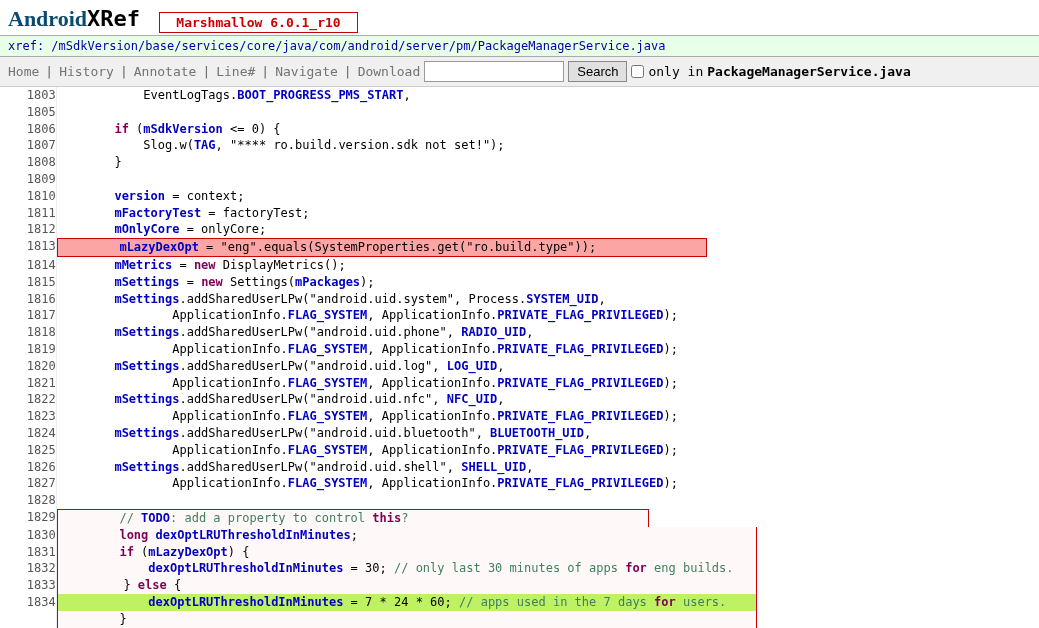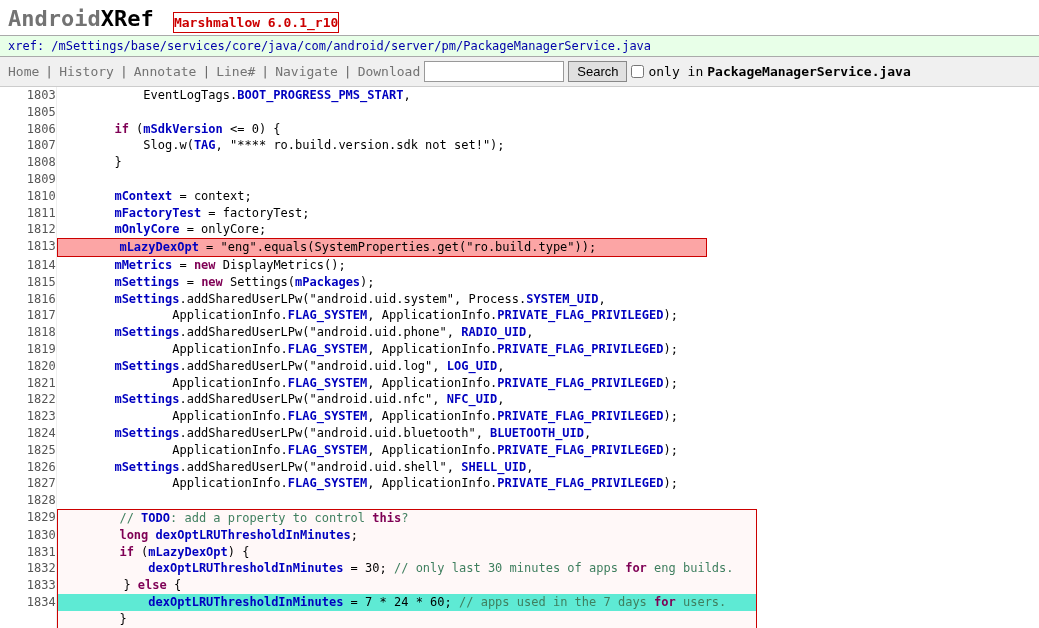--- a/index.html
+++ b/index.html
@@ -1,28 +1,28 @@
 <!DOCTYPE html>
 <html><head>
   <meta charset="utf-8">
   <style>
     * { margin: 0; padding: 0; box-sizing: border-box; }
     body { font-family: monospace; font-size: 13px; background: #fff; color: #000; }
 
     #header { padding: 6px 8px 2px 8px; }
     #header .brand { font-size: 22px; font-weight: normal; }
-    #header .brand .android { color: #737373; font-weight: bold; }
+    #header .brand .android { color: #0c4a6e; font-weight: bold; font-family: Liberation Serif, serif; }
     #header .brand .xref { color: #000; font-weight: bold; }
     #header .version-badge {
       display: inline-block;
       border: 1.5px solid #cc0000;
       color: #cc0000;
       font-size: 13px;
       font-weight: bold;
-      padding: 2px 0;
+      padding: 2px 16px;
       margin-left: 6px;
       vertical-align: middle;
     }
 
     #breadcrumb {
       background: #e8ffe8;
       border-top: 1px solid #aaa;
       border-bottom: 1px solid #aaa;
       padding: 3px 8px;
       font-size: 12px;
@@ -91,21 +91,21 @@
 <body>
 
 <div id="header">
   <span class="brand">
     <span class="android">Android</span><span class="xref">XRef</span>
   </span>
   <span class="version-badge">Marshmallow 6.0.1_r10</span>
 </div>
 
 <div id="breadcrumb">
-  <span>xref: <a>/mSettings</a><a>/base</a><a>/services</a><a>/core</a><a>/java</a><a>/com</a><a>/android</a><a>/server</a><a>/pm</a><a>/PackageManagerService.java</a></span>
+  <span>xref: <a>/mSdkVersion</a><a>/base</a><a>/services</a><a>/core</a><a>/java</a><a>/com</a><a>/android</a><a>/server</a><a>/pm</a><a>/PackageManagerService.java</a></span>
 </div>
 
 <div id="toolbar">
   <a>Home</a>
   <span class="sep">|</span>
   <a>History</a>
   <span class="sep">|</span>
   <a>Annotate</a>
   <span class="sep">|</span>
   <a>Line#</a>
@@ -142,21 +142,21 @@
         <tr class="line-row">
           <td class="line-num"><a href="#1808">1808</a></td>
           <td class="line-code">        }</td>
         </tr>
         <tr class="line-row">
           <td class="line-num"><a href="#1809">1809</a></td>
           <td class="line-code"></td>
         </tr>
         <tr class="line-row">
           <td class="line-num"><a href="#1810">1810</a></td>
-          <td class="line-code">        <span class="field">mContext</span> = context;</td>
+          <td class="line-code">        <span class="field">version</span> = context;</td>
         </tr>
         <tr class="line-row">
           <td class="line-num"><a href="#1811">1811</a></td>
           <td class="line-code">        <span class="field">mFactoryTest</span> = factoryTest;</td>
         </tr>
         <tr class="line-row">
           <td class="line-num"><a href="#1812">1812</a></td>
           <td class="line-code">        <span class="field">mOnlyCore</span> = onlyCore;</td>
         </tr>
         <tr class="line-row">
@@ -218,41 +218,41 @@
         <tr class="line-row">
           <td class="line-num"><a href="#1827">1827</a></td>
           <td class="line-code">                ApplicationInfo.<span class="field">FLAG_SYSTEM</span>, ApplicationInfo.<span class="field">PRIVATE_FLAG_PRIVILEGED</span>);</td>
         </tr>
         <tr class="line-row">
           <td class="line-num"><a href="#1828">1828</a></td>
           <td class="line-code"></td>
         </tr>
         <tr class="line-row">
           <td class="line-num"><a href="#1829">1829</a></td>
-          <td class="line-code"><span style="display:inline-block;border-left:1.5px solid #cc0000;border-top:1.5px solid #cc0000;border-right:1.5px solid #cc0000;padding:0 4px;background:#fff8f8;width:700px;">        <span class="cm">// <span class="field">TODO</span>: add a property to control <span class="kw">this</span>?</span></span></td>
+          <td class="line-code"><span style="display:inline-block;border-left:1.5px solid #cc0000;border-top:1.5px solid #cc0000;border-right:1.5px solid #cc0000;padding:0 4px;background:#fff8f8;width:592px;">        <span class="cm">// <span class="field">TODO</span>: add a property to control <span class="kw">this</span>?</span></span></td>
         </tr>
         <tr class="line-row">
           <td class="line-num"><a href="#1830">1830</a></td>
           <td class="line-code"><span style="display:inline-block;border-left:1.5px solid #cc0000;border-right:1.5px solid #cc0000;padding:0 4px;background:#fff8f8;width:700px;">        <span class="kw">long</span> <span class="field">dexOptLRUThresholdInMinutes</span>;</span></td>
         </tr>
         <tr class="line-row">
           <td class="line-num"><a href="#1831">1831</a></td>
           <td class="line-code"><span style="display:inline-block;border-left:1.5px solid #cc0000;border-right:1.5px solid #cc0000;padding:0 4px;background:#fff8f8;width:700px;">        <span class="kw">if</span> (<span class="field">mLazyDexOpt</span>) {</span></td>
         </tr>
         <tr class="line-row">
           <td class="line-num"><a href="#1832">1832</a></td>
           <td class="line-code"><span style="display:inline-block;border-left:1.5px solid #cc0000;border-right:1.5px solid #cc0000;padding:0 4px;background:#fff8f8;width:700px;">            <span class="field">dexOptLRUThresholdInMinutes</span> = 30; <span class="cm">// only last 30 minutes of apps <span class="kw">for</span> eng builds.</span></span></td>
         </tr>
         <tr class="line-row">
           <td class="line-num"><a href="#1833">1833</a></td>
           <td class="line-code"><span style="display:inline-block;border-left:1.5px solid #cc0000;border-right:1.5px solid #cc0000;padding:0 8px;background:#fff8f8;width:700px;">        } <span class="kw">else</span> {</span></td>
         </tr>
         <tr class="line-row">
           <td class="line-num"><a href="#1834">1834</a></td>
-          <td class="line-code"><span style="display:inline-block;border-left:1.5px solid #cc0000;border-right:1.5px solid #cc0000;padding:0 4px;background:#5eead4;width:700px;">            <span class="field">dexOptLRUThresholdInMinutes</span> = 7 * 24 * 60; <span class="cm">// apps used in the 7 days <span class="kw">for</span> users.</span></span></td>
+          <td class="line-code"><span style="display:inline-block;border-left:1.5px solid #cc0000;border-right:1.5px solid #cc0000;padding:0 4px;background:#bef264;width:700px;">            <span class="field">dexOptLRUThresholdInMinutes</span> = 7 * 24 * 60; <span class="cm">// apps used in the 7 days <span class="kw">for</span> users.</span></span></td>
         </tr>
         <tr class="line-row">
           <td class="line-num"></td>
           <td class="line-code"><span style="display:inline-block;border-left:1.5px solid #cc0000;border-right:1.5px solid #cc0000;padding:0 4px;background:#fff8f8;width:700px;">        }</span></td>
         </tr>
       </tbody>
   </table>
 </div>
 
 </body></html>

